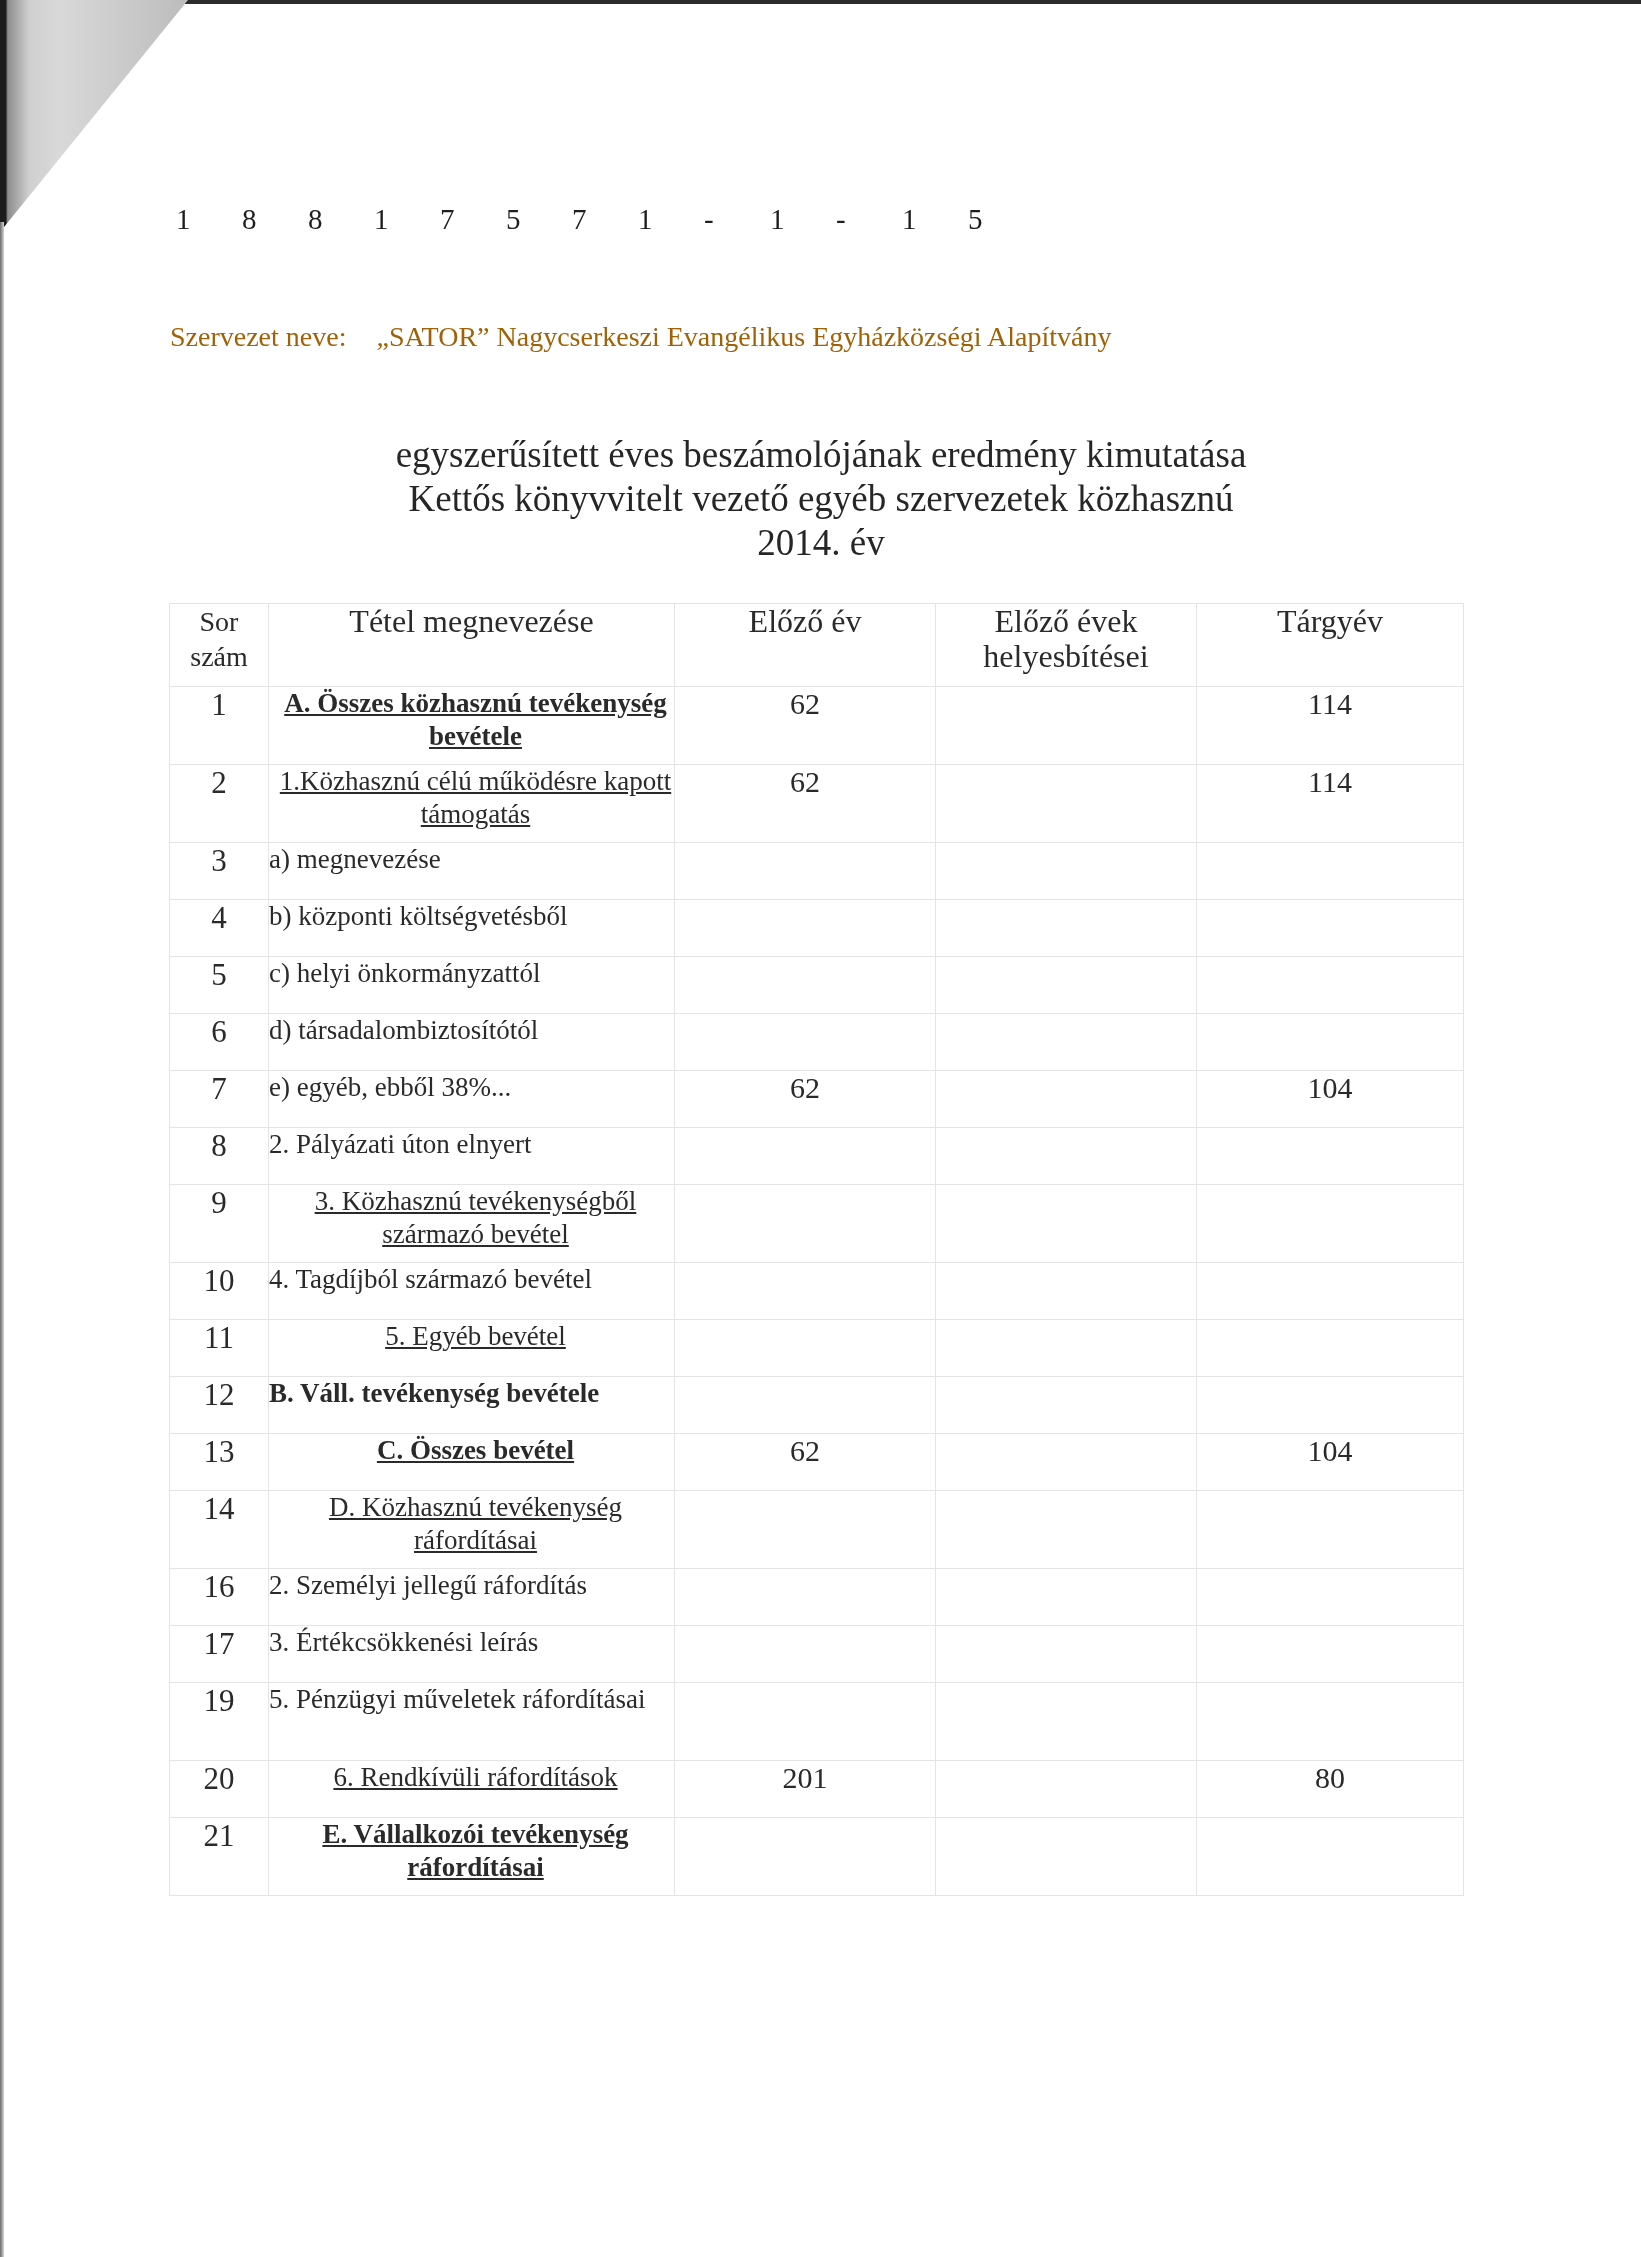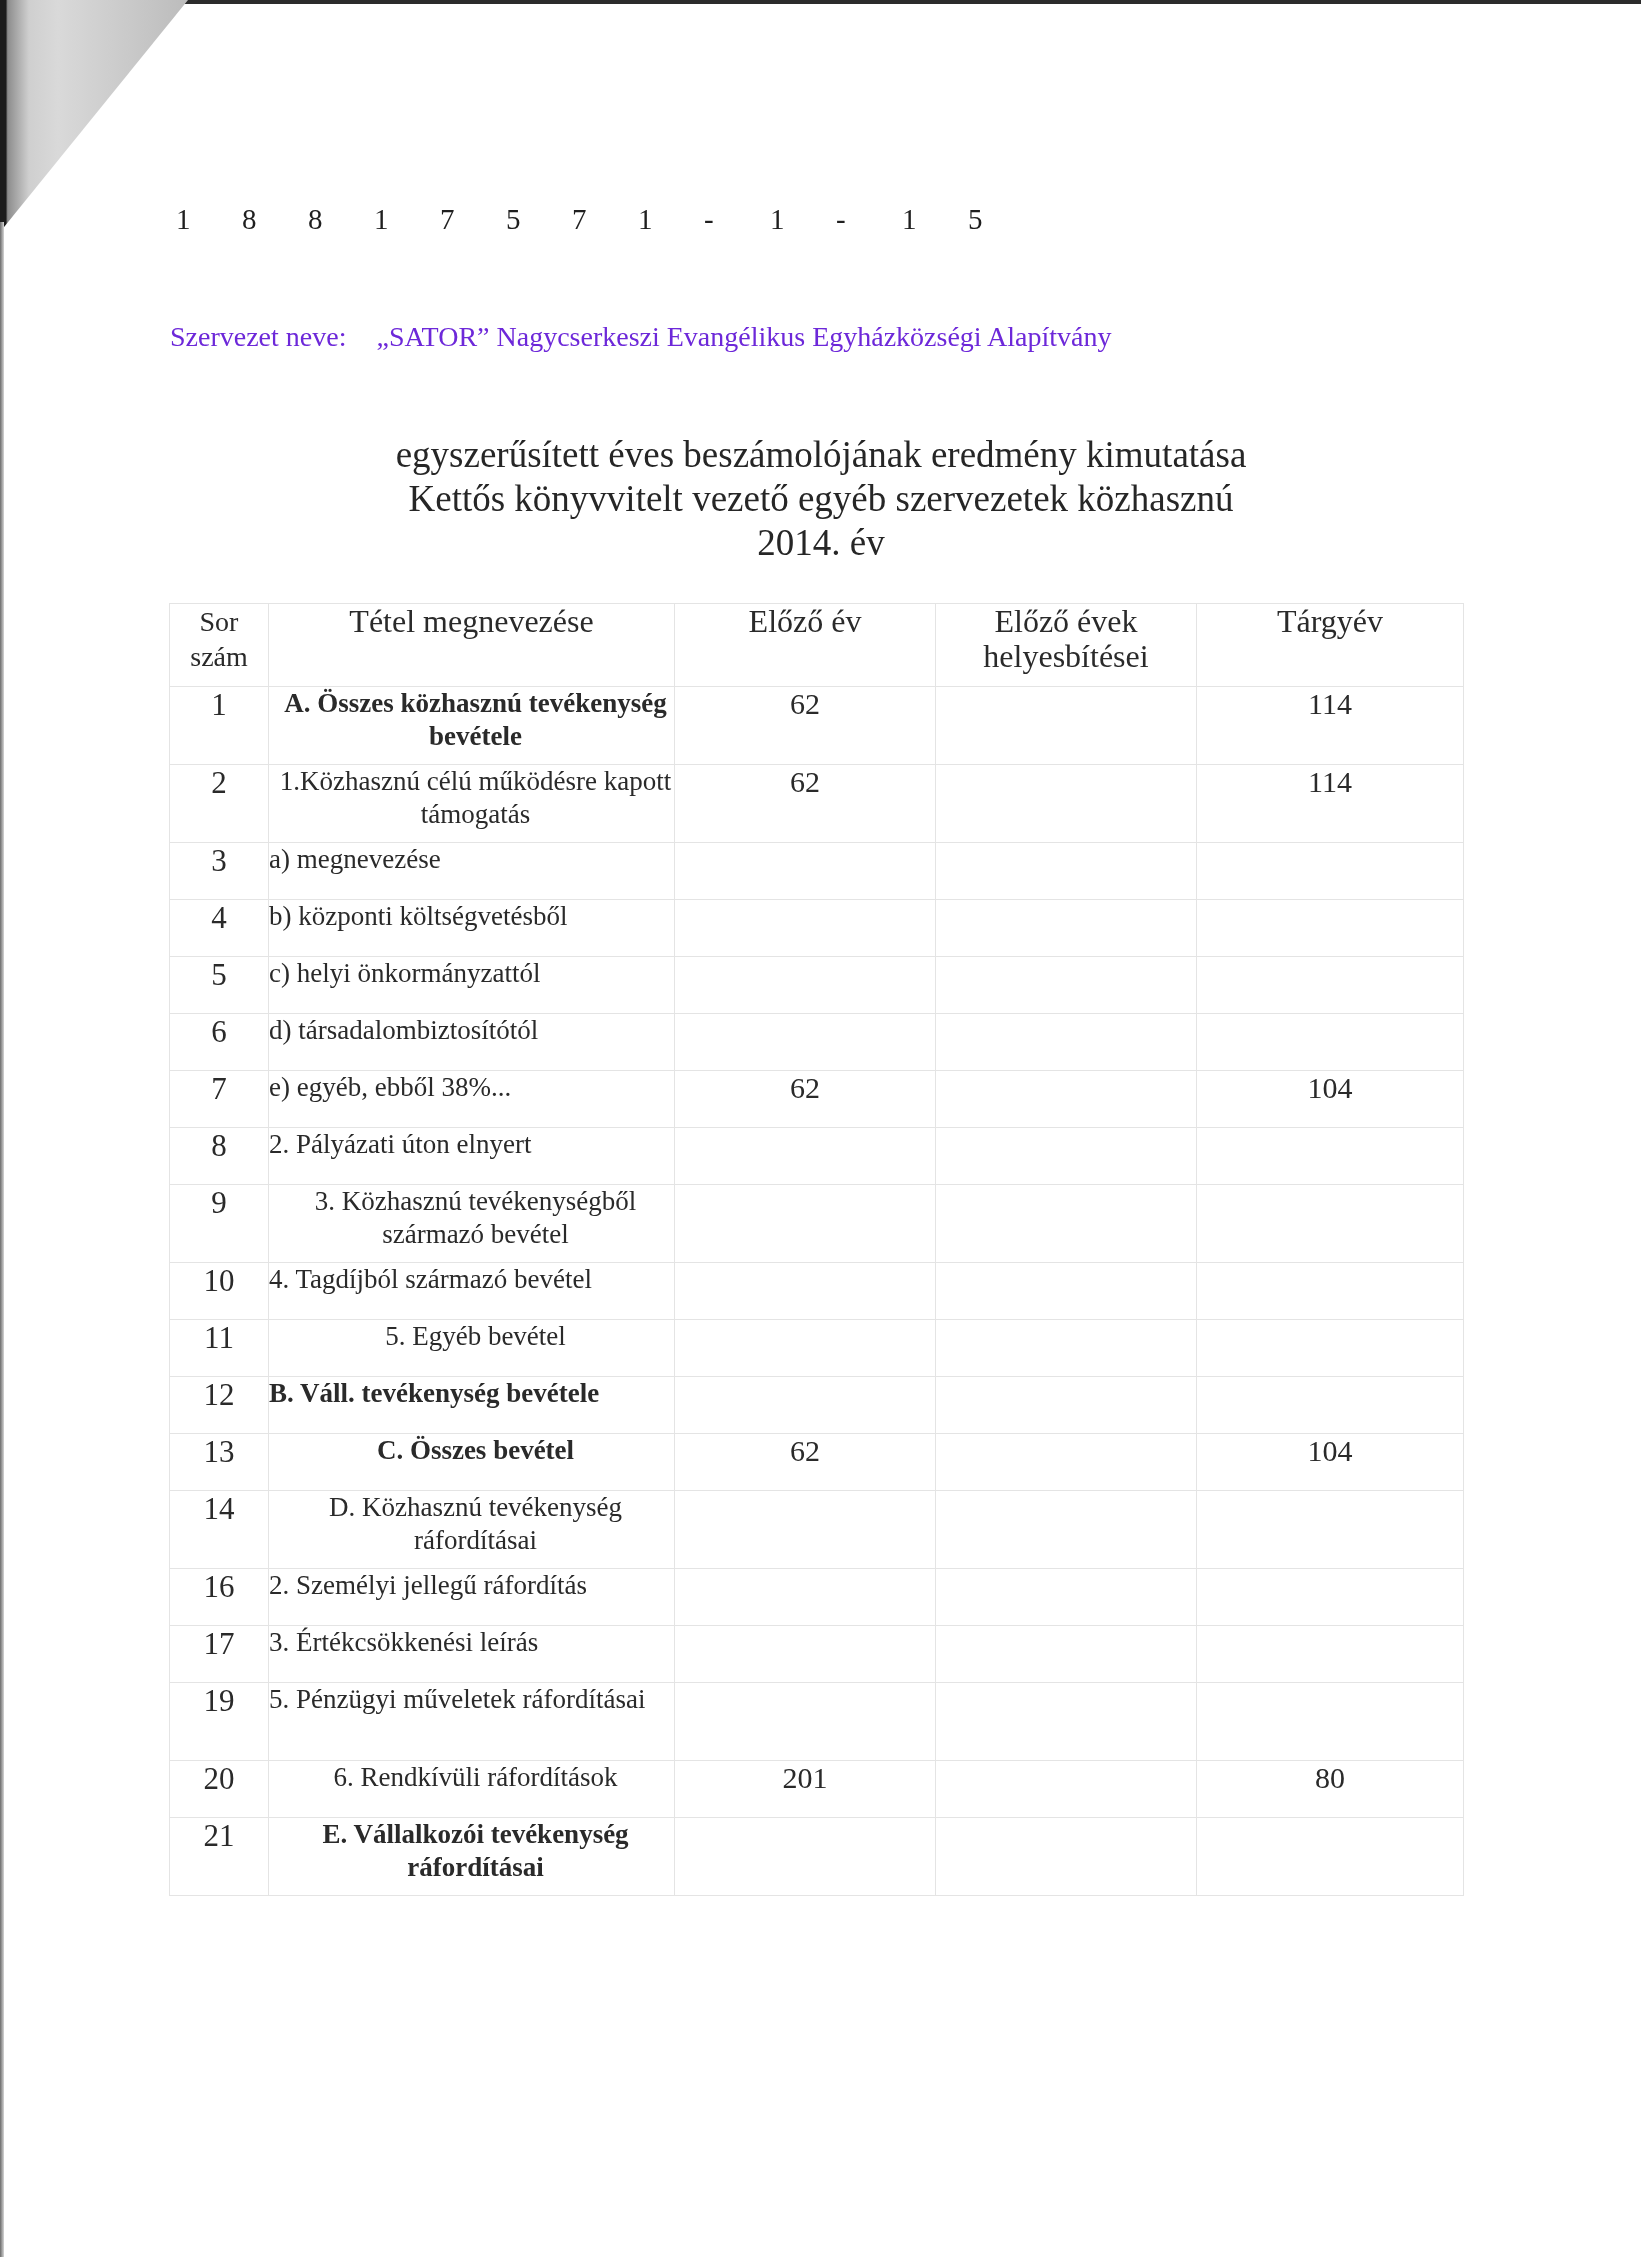--- a/index.html
+++ b/index.html
@@ -48,21 +48,21 @@
     .reg-number span {
       display: inline-block;
       width: 66px;
       text-align: left;
     }
 
     .org-line {
       position: absolute;
       left: 170px; top: 321px;
       font-size: 28px;
-      color: #6d28d9;
+      color: #a16207;
       white-space: nowrap;
     }
     .org-line .label { margin-right: 23px; }
 
     .title {
       position: absolute;
       left: 290px; top: 433px;
       width: 1062px;
       text-align: center;
       font-size: 37px;
@@ -104,21 +104,21 @@
       text-align: center;
       padding-top: 11.6px;
     }
     td.tetel {
       font-size: 27px;
       line-height: 33px;
       padding-top: 13.5px;
       padding-left: 17.4px;
       padding-right: 5.8px;
     }
-    td.tetel.center { text-align: center; padding-left: 8px; }
+    td.tetel.center { text-align: center; padding-left: 8px; text-decoration: underline; }
     td.tetel.bold { font-weight: bold; }
     td.num {
       font-size: 30px;
       text-align: center;
       padding-top: 13.5px;
     }
     tr.r-single td { height: 56px; }
     tr.r-double td { height: 77px; }
   </style>
 </head>

